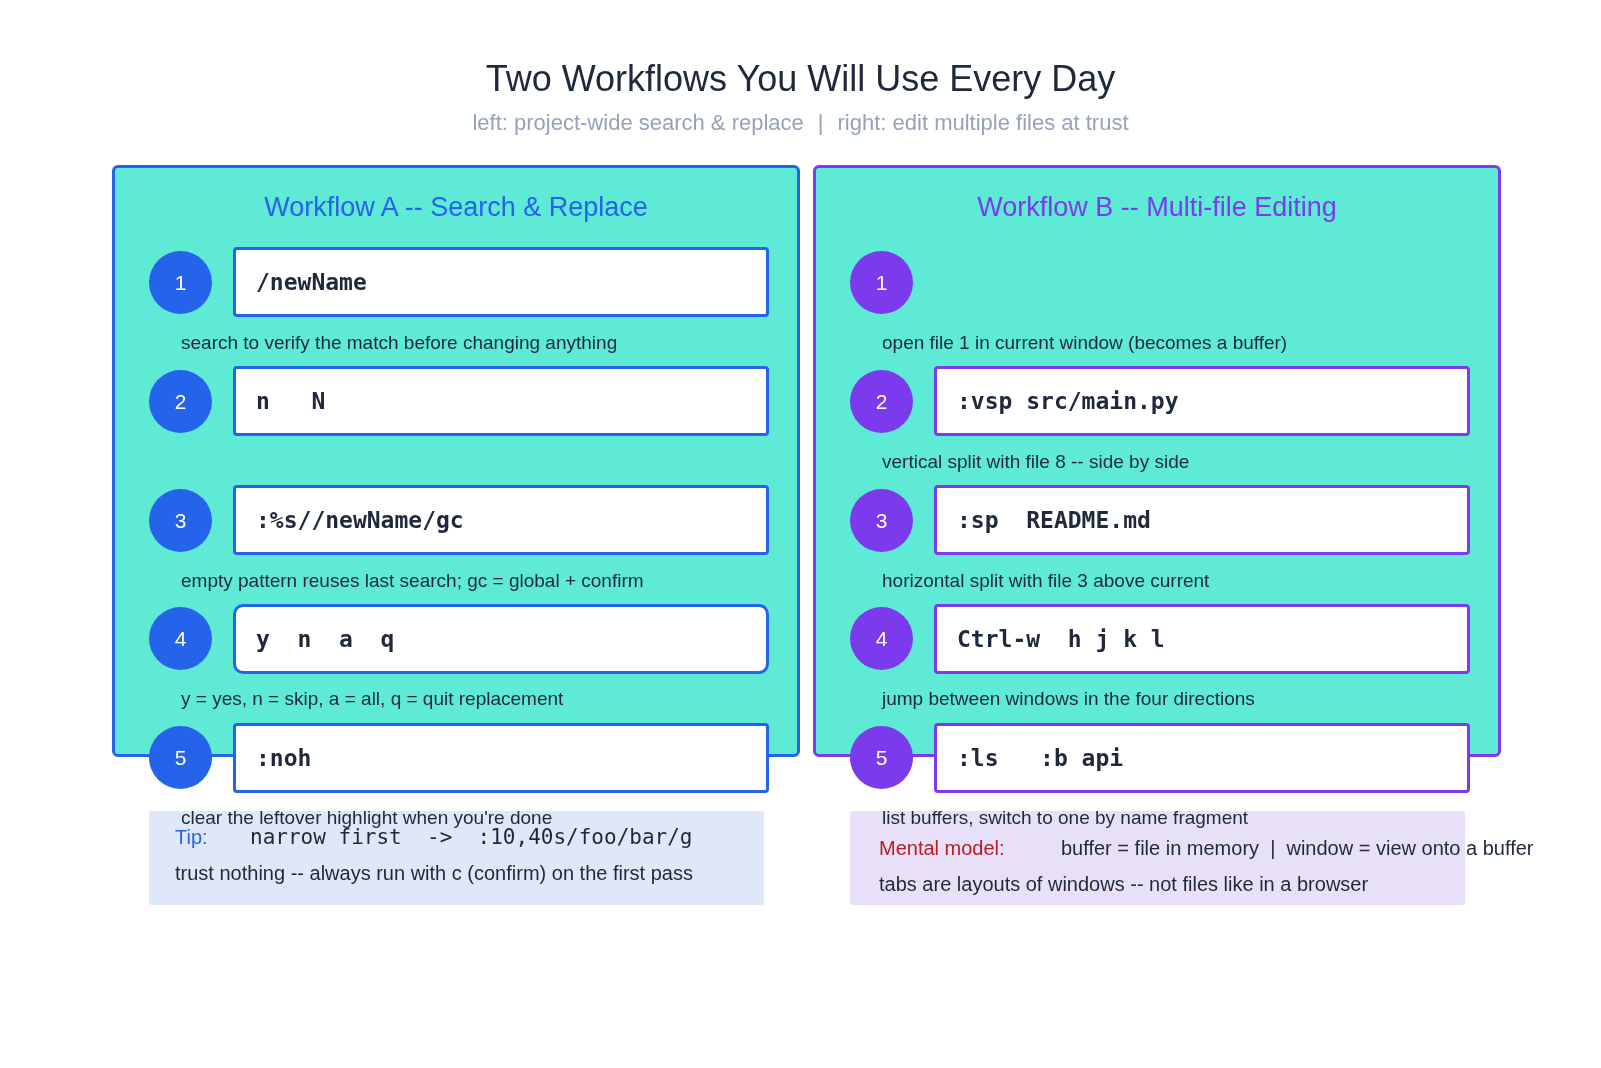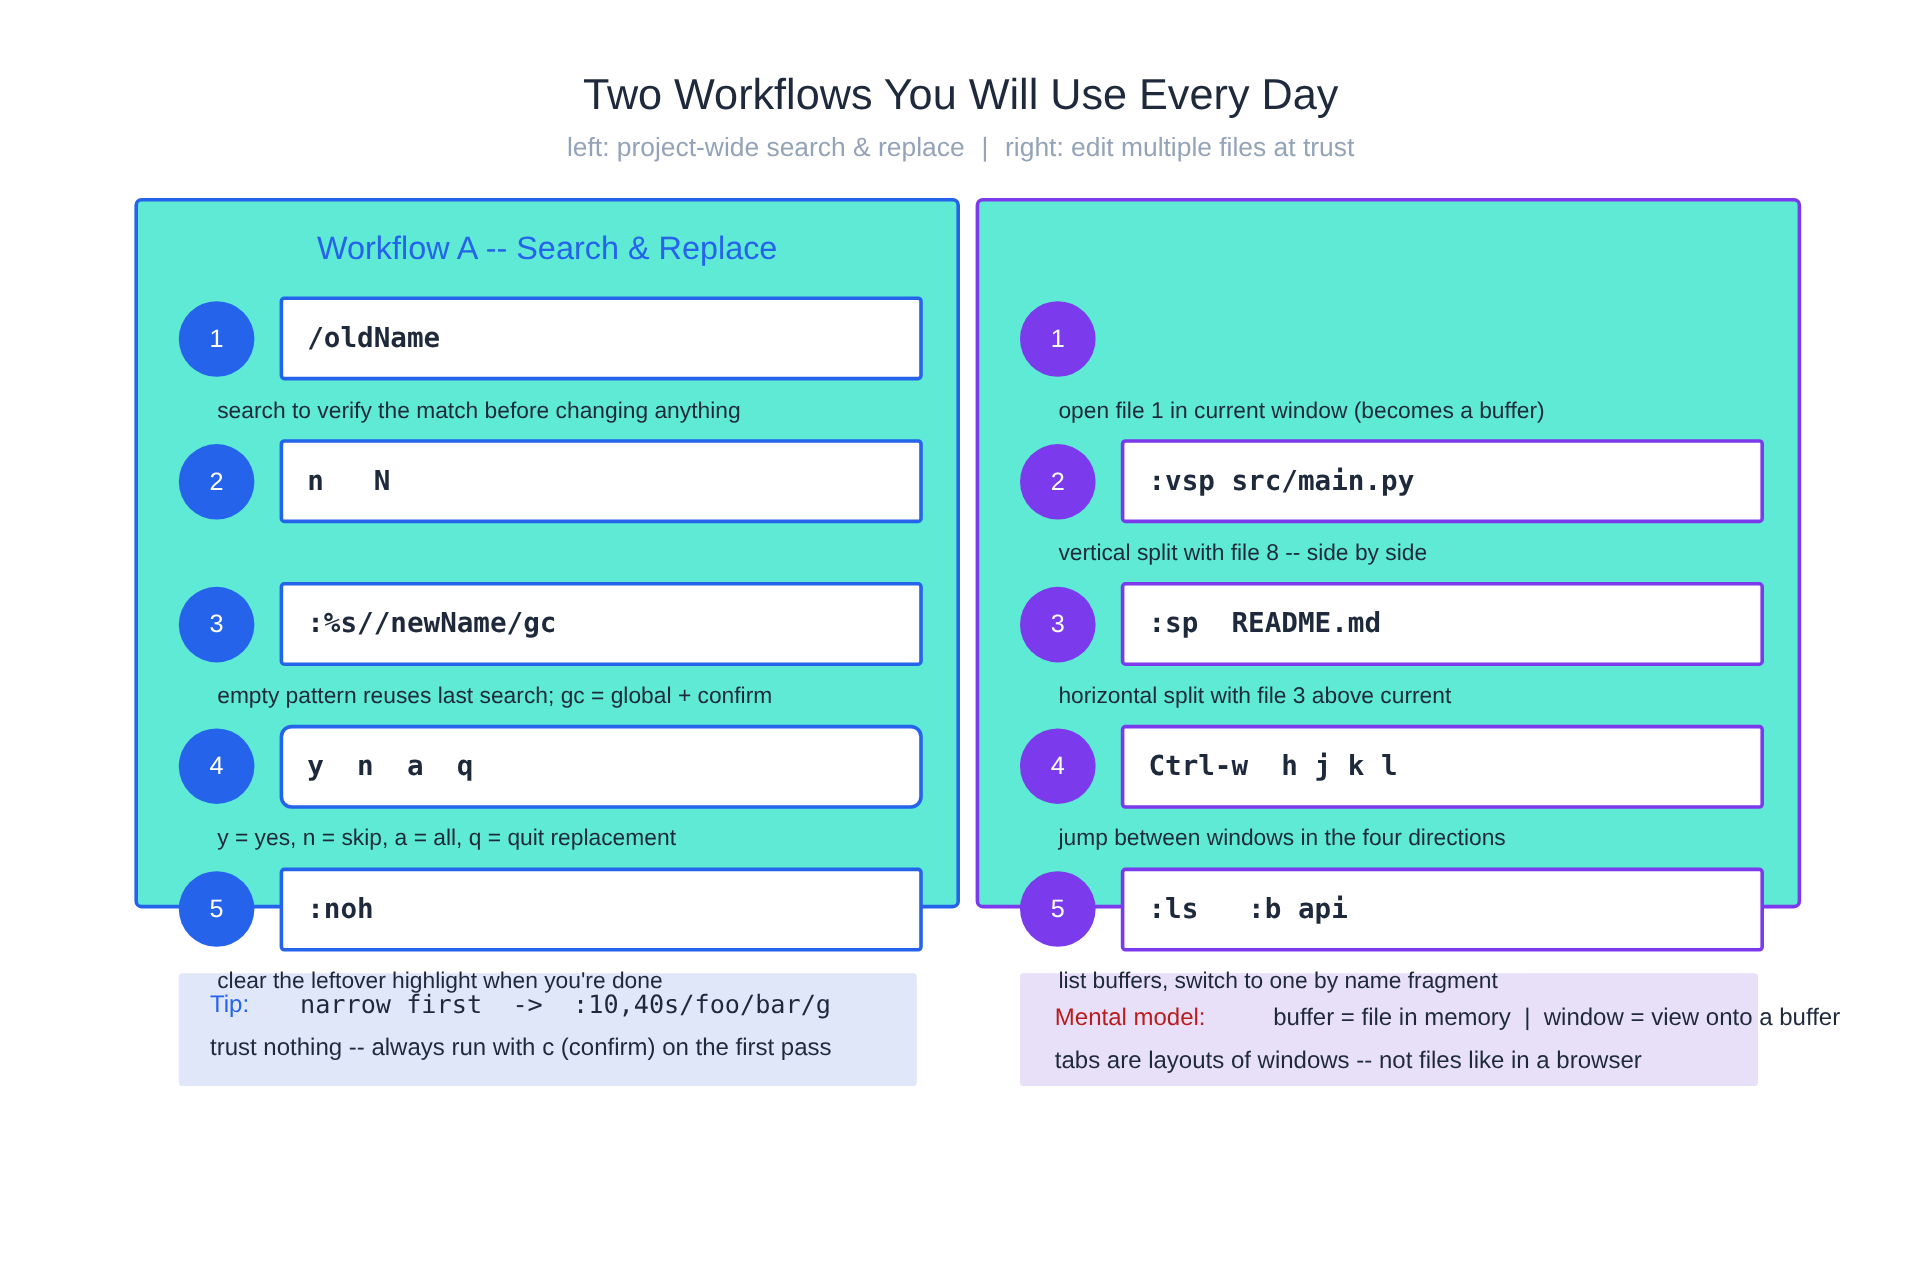--- a/index.html
+++ b/index.html
@@ -34,21 +34,21 @@
 
 <div class="title">Two Workflows You Will Use Every Day</div>
 <div class="subtitle">
   <span>left: project-wide search &amp; replace</span><span class="sep">|</span><span>right: edit multiple files at trust</span>
 </div>
 
 <div class="panel a">
   <div class="panel-title">Workflow A -- Search &amp; Replace</div>
 
   <div class="step-circle" style="left:34px;top:83px;">1</div>
-  <div class="cmd-box" style="left:118px;top:79px;">/oldName</div>
+  <div class="cmd-box" style="left:118px;top:79px;">/newName</div>
   <div class="step-desc" style="left:66px;top:164px;">search to verify the match before changing anything</div>
 
   <div class="step-circle" style="left:34px;top:202px;">2</div>
   <div class="cmd-box" style="left:118px;top:198px;">n   N</div>
 
   <div class="step-circle" style="left:34px;top:321px;">3</div>
   <div class="cmd-box" style="left:118px;top:317px;">:%s//newName/gc</div>
   <div class="step-desc" style="left:66px;top:402px;">empty pattern reuses last search; gc = global + confirm</div>
 
   <div class="step-circle" style="left:34px;top:439px;">4</div>
@@ -59,20 +59,21 @@
   <div class="cmd-box" style="left:118px;top:555px;">:noh</div>
 
   <div class="tipbox" style="left:34px;top:643px;"></div>
   <div class="overlay-desc" style="left:66px;top:639px;">clear the leftover highlight when you're done</div>
   <div class="tip-label" style="left:60px;top:658px;">Tip:</div>
   <div class="tip-code" style="left:135px;top:657px;">narrow first  -&gt;  :10,40s/foo/bar/g</div>
   <div class="tip-text" style="left:60px;top:694px;">trust nothing -- always run with c (confirm) on the first pass</div>
 </div>
 
 <div class="panel b">
+  <div class="panel-title">Workflow B -- Multi-file Editing</div>
 
   <div class="step-circle" style="left:34px;top:83px;">1</div>
   <div class="step-desc" style="left:66px;top:164px;">open file 1 in current window (becomes a buffer)</div>
 
   <div class="step-circle" style="left:34px;top:202px;">2</div>
   <div class="cmd-box" style="left:118px;top:198px;">:vsp src/main.py</div>
   <div class="step-desc" style="left:66px;top:283px;">vertical split with file 8 -- side by side</div>
 
   <div class="step-circle" style="left:34px;top:321px;">3</div>
   <div class="cmd-box" style="left:118px;top:317px;">:sp  README.md</div>

